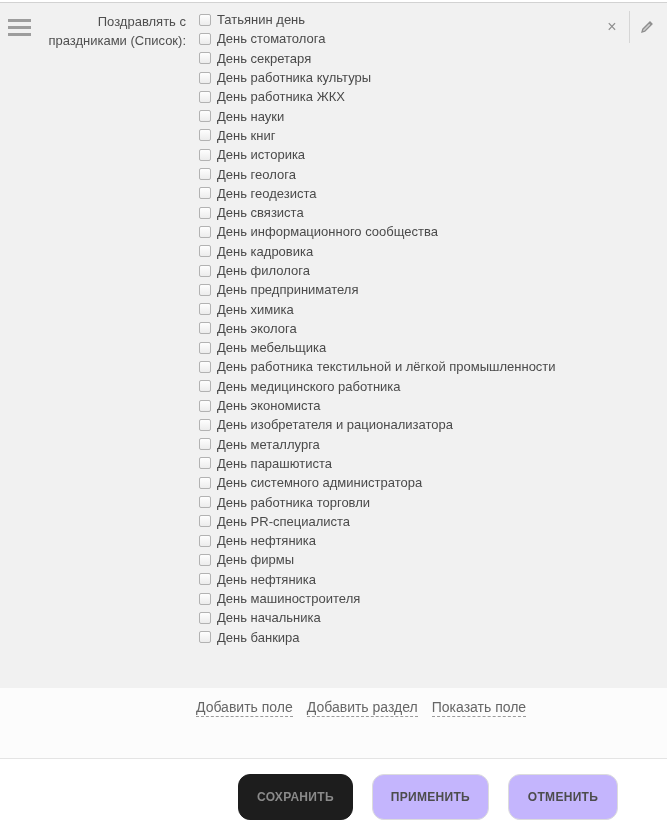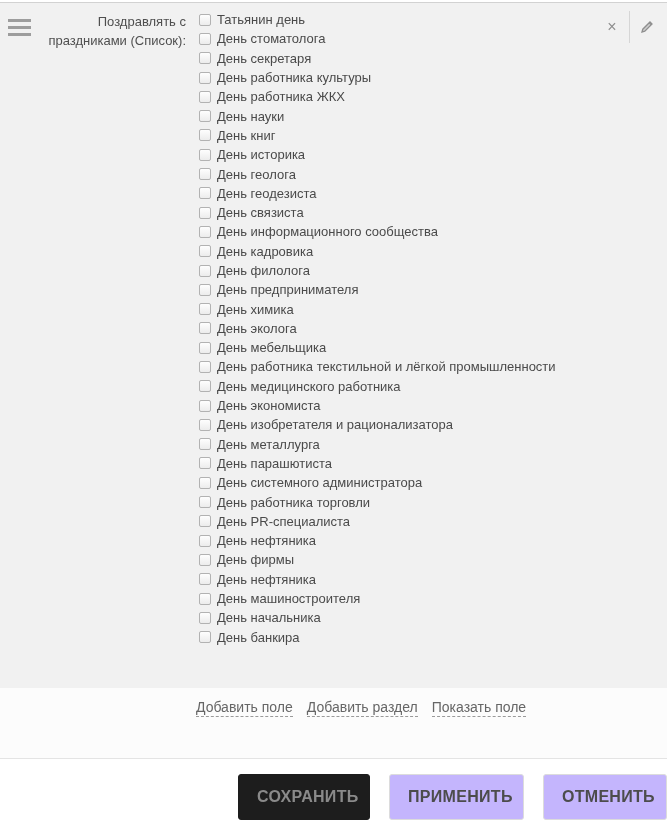--- a/index.html
+++ b/index.html
@@ -41,21 +41,21 @@
   .links-row { height:70px; background:#fcfcfc; padding:11px 0 0 196px;
     display:flex; gap:14px; }
   .dashed-link { font-size:14px; color:#666666; text-decoration:none;
     border-bottom:1px dashed #9a9a9a; padding-bottom:2px; height:18px;
     white-space:nowrap; cursor:pointer; }
 
   
   .buttons-row { height:71px; background:#ffffff; border-top:1px solid #e4e4e4;
     padding:15px 0 0 238px; display:flex; gap:19px; }
   .btn { height:46px; min-width:110px; padding:0 18px; font-family:"Liberation Sans",sans-serif;
-    font-size:16px; font-weight:bold; letter-spacing:0.3px; border-radius:3px; cursor:pointer; }
+    font-size:12px; font-weight:bold; letter-spacing:0.3px; border-radius:12px; cursor:pointer; }
   .btn-dark { background:#1d1d1d; border:1px solid #1d1d1d; color:#8a8a8a; }
   .btn-light { background:#c4b5fd; border:1px solid #dcdcdc; color:#4c4c4c; }
 </style>
 </head>
 <body>
 
 <div class="panel">
 
   <div class="field-row">
 

